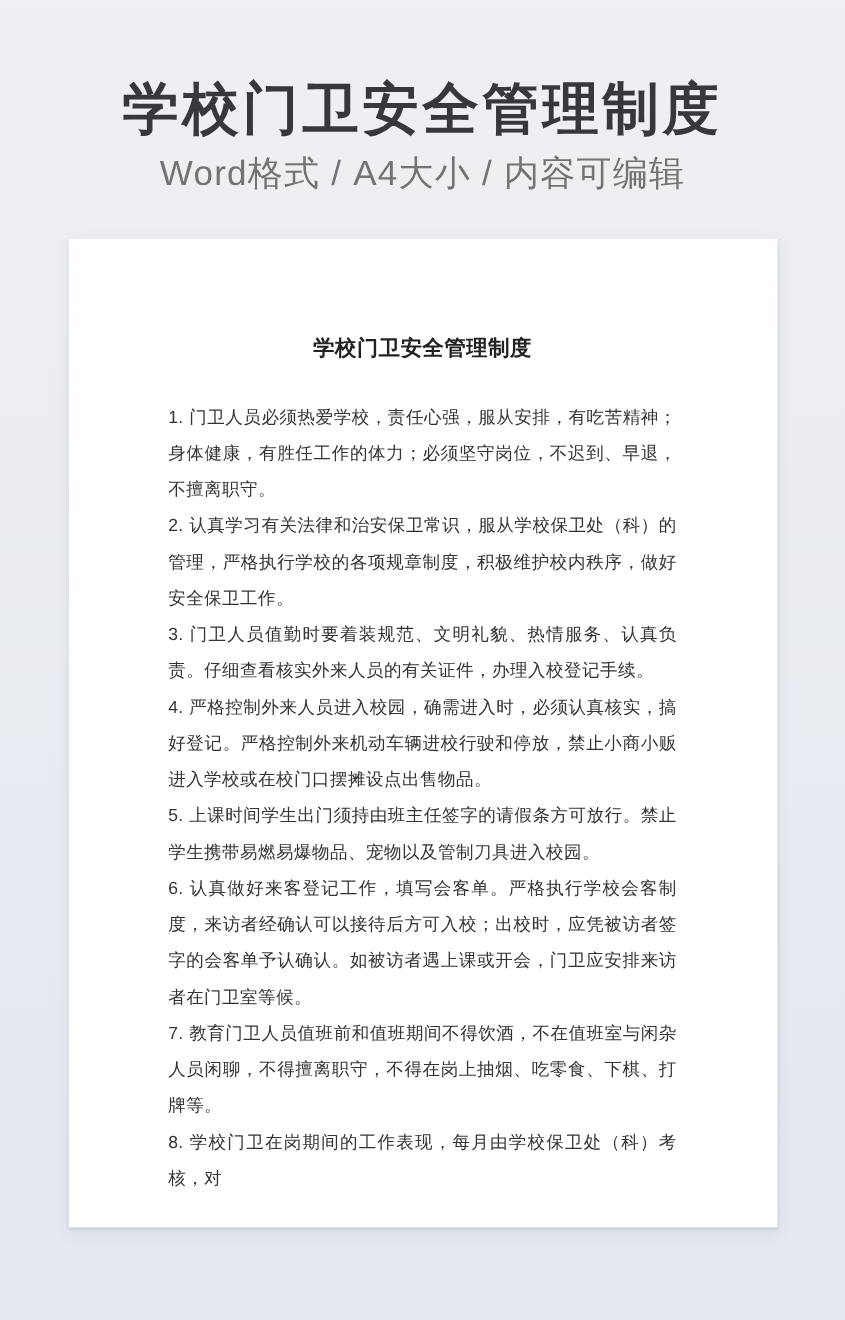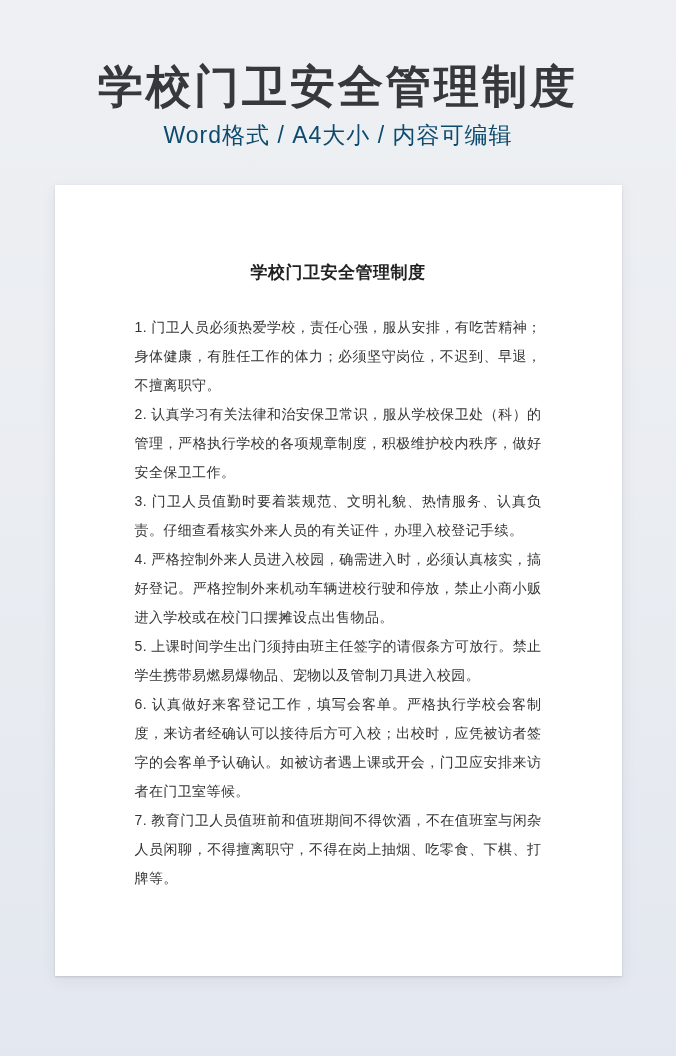--- a/index.html
+++ b/index.html
@@ -22,25 +22,25 @@
   .header-title {
     margin: 0;
     font-size: 45px;
     line-height: 1.1;
     font-weight: 800;
     letter-spacing: 3px;
     color: #37383b;
   }
   .header-subtitle {
     margin: 10px 0 10px 0;
-    font-size: 23px;
+    font-size: 28px;
     line-height: 1.2;
     font-weight: 400;
     letter-spacing: 1px;
-    color: #0c4a6e;
+    color: #737373;
   }
 
   
   .page {
     box-sizing: border-box;
     width: 567px;
     height: 791px;
     margin: 36px auto 0 auto;
     background: #ffffff;
     box-shadow: 0 1px 2px rgba(60, 70, 90, 0.18), 0 4px 14px rgba(60, 70, 90, 0.08);
@@ -79,14 +79,15 @@
 <div class="page">
   <h2 class="doc-title">学校门卫安全管理制度</h2>
   <div class="doc-body">
     <p>1. 门卫人员必须热爱学校，责任心强，服从安排，有吃苦精神；身体健康，有胜任工作的体力；必须坚守岗位，不迟到、早退，不擅离职守。</p>
     <p>2. 认真学习有关法律和治安保卫常识，服从学校保卫处（科）的管理，严格执行学校的各项规章制度，积极维护校内秩序，做好安全保卫工作。</p>
     <p>3. 门卫人员值勤时要着装规范、文明礼貌、热情服务、认真负责。仔细查看核实外来人员的有关证件，办理入校登记手续。</p>
     <p>4. 严格控制外来人员进入校园，确需进入时，必须认真核实，搞好登记。严格控制外来机动车辆进校行驶和停放，禁止小商小贩进入学校或在校门口摆摊设点出售物品。</p>
     <p>5. 上课时间学生出门须持由班主任签字的请假条方可放行。禁止学生携带易燃易爆物品、宠物以及管制刀具进入校园。</p>
     <p>6. 认真做好来客登记工作，填写会客单。严格执行学校会客制度，来访者经确认可以接待后方可入校；出校时，应凭被访者签字的会客单予认确认。如被访者遇上课或开会，门卫应安排来访者在门卫室等候。</p>
     <p>7. 教育门卫人员值班前和值班期间不得饮酒，不在值班室与闲杂人员闲聊，不得擅离职守，不得在岗上抽烟、吃零食、下棋、打牌等。</p>
+    <p>8. 学校门卫在岗期间的工作表现，每月由学校保卫处（科）考核，对</p>
   </div>
 </div>
 
 </body></html>

